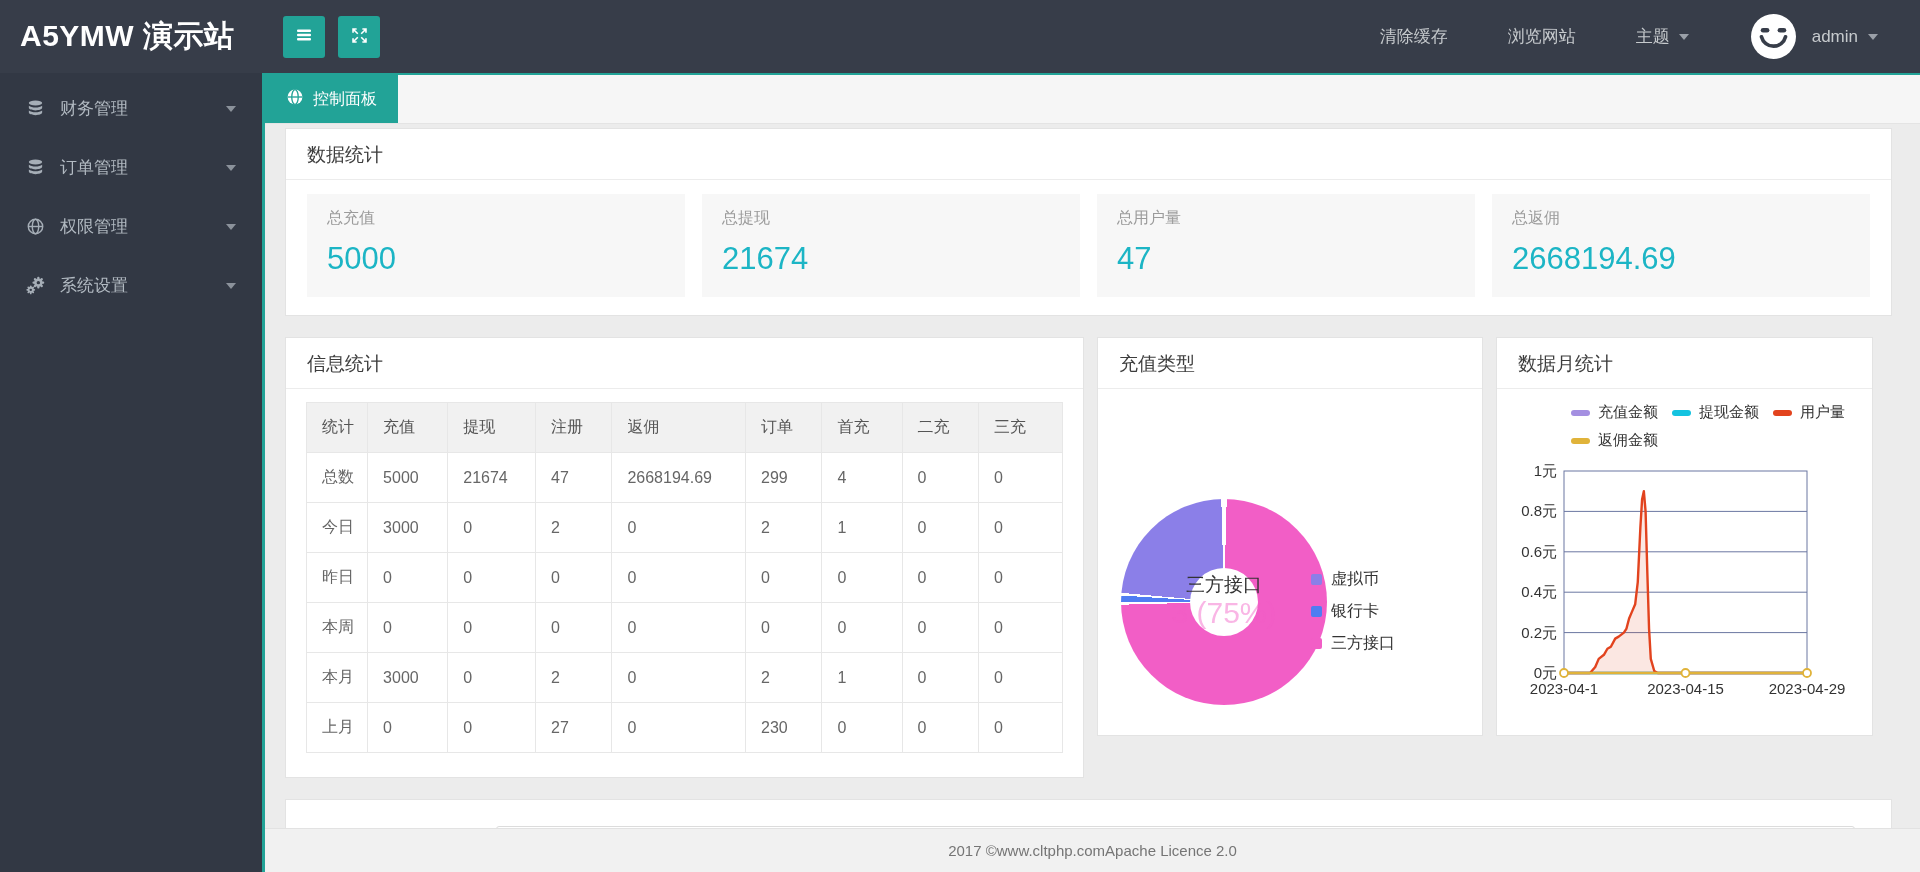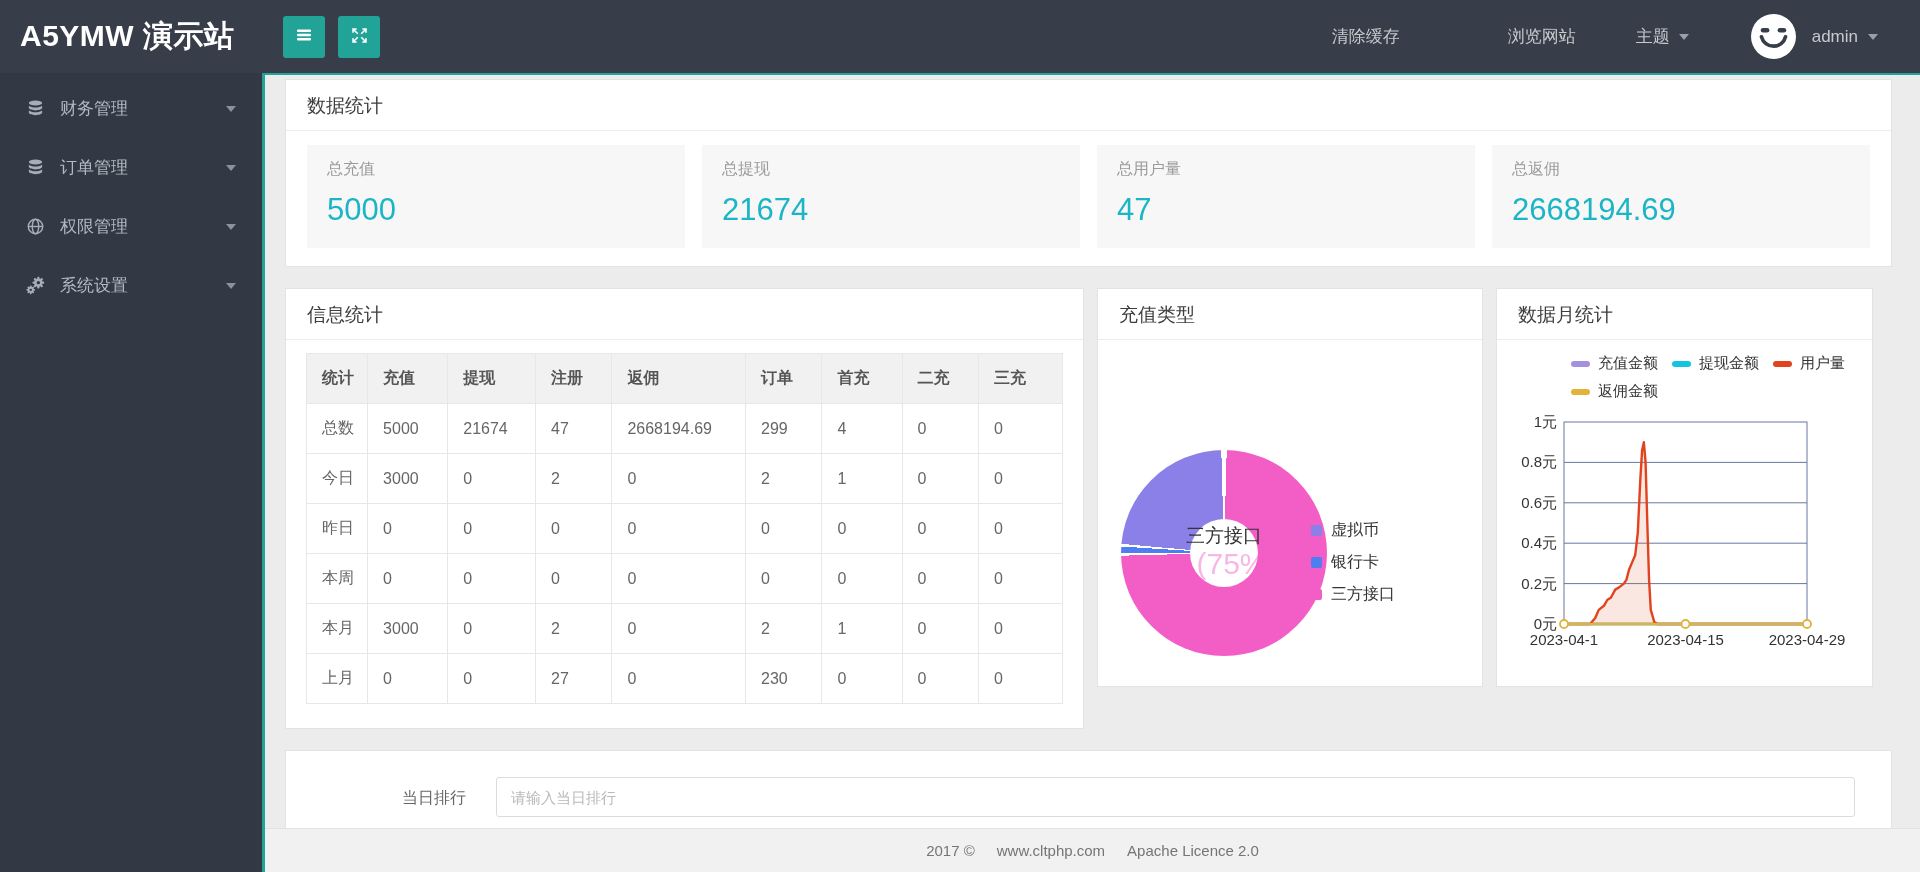--- a/index.html
+++ b/index.html
@@ -6,21 +6,21 @@
   html,body{width:1920px;height:872px;overflow:hidden;background:#ececec;
     font-family:"Liberation Sans","DejaVu Sans",sans-serif}
   
   .topbar{position:absolute;top:0;left:0;width:1920px;height:73px;background:#373d49;
     display:flex;align-items:center;z-index:5}
   .logo{width:263px;padding-left:20px;color:#fff;font-size:30px;font-weight:700;letter-spacing:.5px;white-space:nowrap}
   .tool-btn{width:42px;height:42px;border:none;border-radius:3px;background:#22a397;
     display:flex;align-items:center;justify-content:center;margin-right:13px;cursor:pointer}
   .topnav{margin-left:auto;display:flex;align-items:center;padding-right:42px}
   .toplink{color:#c6cacd;font-size:17px;text-decoration:none;display:flex;align-items:center;gap:9px;cursor:pointer}
-  .ml100{margin-left:108px}.ml60{margin-left:60px}
+  .ml100{margin-left:60px}.ml60{margin-left:60px}
   .caret{display:inline-block;width:0;height:0;border-left:5px solid transparent;
     border-right:5px solid transparent;border-top:6px solid #9aa0a8}
   .avatar{width:45px;height:45px;margin-left:62px;border-radius:50%;cursor:pointer;flex:none}
   .admin{color:#c6cacd;font-size:17px;margin-left:16px;display:flex;align-items:center;gap:10px;cursor:pointer}
   
   .sidebar{position:absolute;top:73px;left:0;width:262px;height:799px;background:#323844;padding-top:6px}
   .side-item{height:59px;display:flex;align-items:center;padding:0 26px 0 25px;
     color:#b2bac2;font-size:17px;cursor:pointer}
   .side-item .icn{width:20px;height:20px;margin-right:15px;color:#a6aeb7;display:flex;align-items:center;justify-content:center}
   .side-item .lbl{flex:1}
@@ -38,21 +38,21 @@
   
   .stats-body{display:grid;grid-template-columns:repeat(4,1fr);gap:17px;padding:14px 21px 18px}
   .stat-card{background:#f7f7f7;padding:14px 20px 20px}
   .stat-label{color:#9b9b9b;font-size:16px}
   .stat-value{margin-top:12px;font-size:31px;color:#1cb5c5}
   
   .row2{display:flex;gap:13px;margin-top:21px;align-items:flex-start}
   .panel-table{width:799px;flex:none}
   .table-wrap{padding:13px 20px 24px}
   table{border-collapse:collapse;width:100%;font-size:16px;color:#666;table-layout:fixed}
-  th{background:#f1f1f1;font-weight:700;color:#555}
+  th{background:#f1f1f1;font-weight:400;color:#555}
   th,td{border:1px solid #e7e7e7;padding:0 4px 0 15px;height:50px;text-align:left;overflow:hidden;white-space:nowrap}
   .panel-pie{width:386px;height:399px;flex:none}
   .pie-body{position:relative;height:330px}
   .pie{position:absolute;left:23px;top:110px;width:206px;height:206px;border-radius:50%}
   .pie-hole{position:absolute;left:92px;top:179px;width:68px;height:68px;background:#fff;border-radius:50%}
   .pie-name{position:absolute;left:0;top:183px;width:252px;text-align:center;font-size:19px;color:#333}
   .pie-val{position:absolute;left:0;top:207px;width:252px;text-align:center;font-size:30px;color:rgba(242,94,198,.45)}
   .pie-legend{position:absolute;left:213px;top:180px;display:flex;flex-direction:column;gap:11px}
   .pleg-item{display:flex;align-items:center;gap:9px;font-size:16px;color:#333;cursor:pointer}
   .pleg-sq{width:11px;height:11px;border-radius:2px;flex:none}
@@ -62,21 +62,21 @@
   .lleg-item{display:flex;align-items:center;gap:8px;font-size:15px;color:#333;cursor:pointer}
   .lleg-mk{width:19px;height:6px;border-radius:3px;flex:none}
   
   .cut-panel{margin-top:21px;background:#fff;border:1px solid #e3e3e3;height:80px;display:flex;padding-top:26px}
   .cut-label{width:210px;text-align:right;padding-right:30px;color:#666;font-size:16px;padding-top:11px}
   .cut-input{flex:1;margin-right:36px;height:40px;border:1px solid #dcdcdc;border-radius:3px;
     padding:0 14px;font-size:15px;color:#333;outline:none}
   .cut-input::placeholder{color:#b9b9b9}
   
   .footer{height:44px;background:#f1f1f1;border-top:1px solid #e2e2e2;flex:none;
-    display:flex;align-items:center;justify-content:center;gap:22px;color:#757575;font-size:15px}
+    display:flex;align-items:center;justify-content:center;gap:0;color:#757575;font-size:15px}
   .footer a{color:#757575;text-decoration:none}
 </style>
 </head>
 <body>
 
 <header class="topbar">
   <div class="logo">A5YMW 演示站</div>
   <button class="tool-btn" style="margin-left:20px">
     <span>
       <svg viewBox="0 0 20 20" width="20" height="20" fill="#fff">
@@ -173,20 +173,32 @@
             <circle r="1.3" fill="#323844"></circle>
           </g>
         </svg>
       </span>
       <span class="lbl">系统设置</span>
       <span class="caret"></span>
     </div>
   </aside>
 
 <div class="main">
+  <div class="tabbar">
+    <div class="tab-active">
+      <span>
+        <svg viewBox="0 0 20 20" width="18" height="18">
+            <circle cx="10" cy="10" r="8.2" fill="#fff"></circle>
+            <ellipse cx="10" cy="10" rx="3.6" ry="8.2" fill="none" stroke="#22a397" stroke-width="1.5"></ellipse>
+            <path d="M1.8 10h16.4" stroke="#22a397" stroke-width="1.5"></path>
+          </svg>
+      </span>
+      <span>控制面板</span>
+    </div>
+  </div>
 
   <div class="content">
 
     <section class="panel">
       <div class="panel-h">数据统计</div>
       <div class="stats-body" id="stat-cards">
           <div class="stat-card">
             <div class="stat-label">总充值</div>
             <div class="stat-value" style="color: rgb(28, 181, 197);">5000</div>
           </div>

